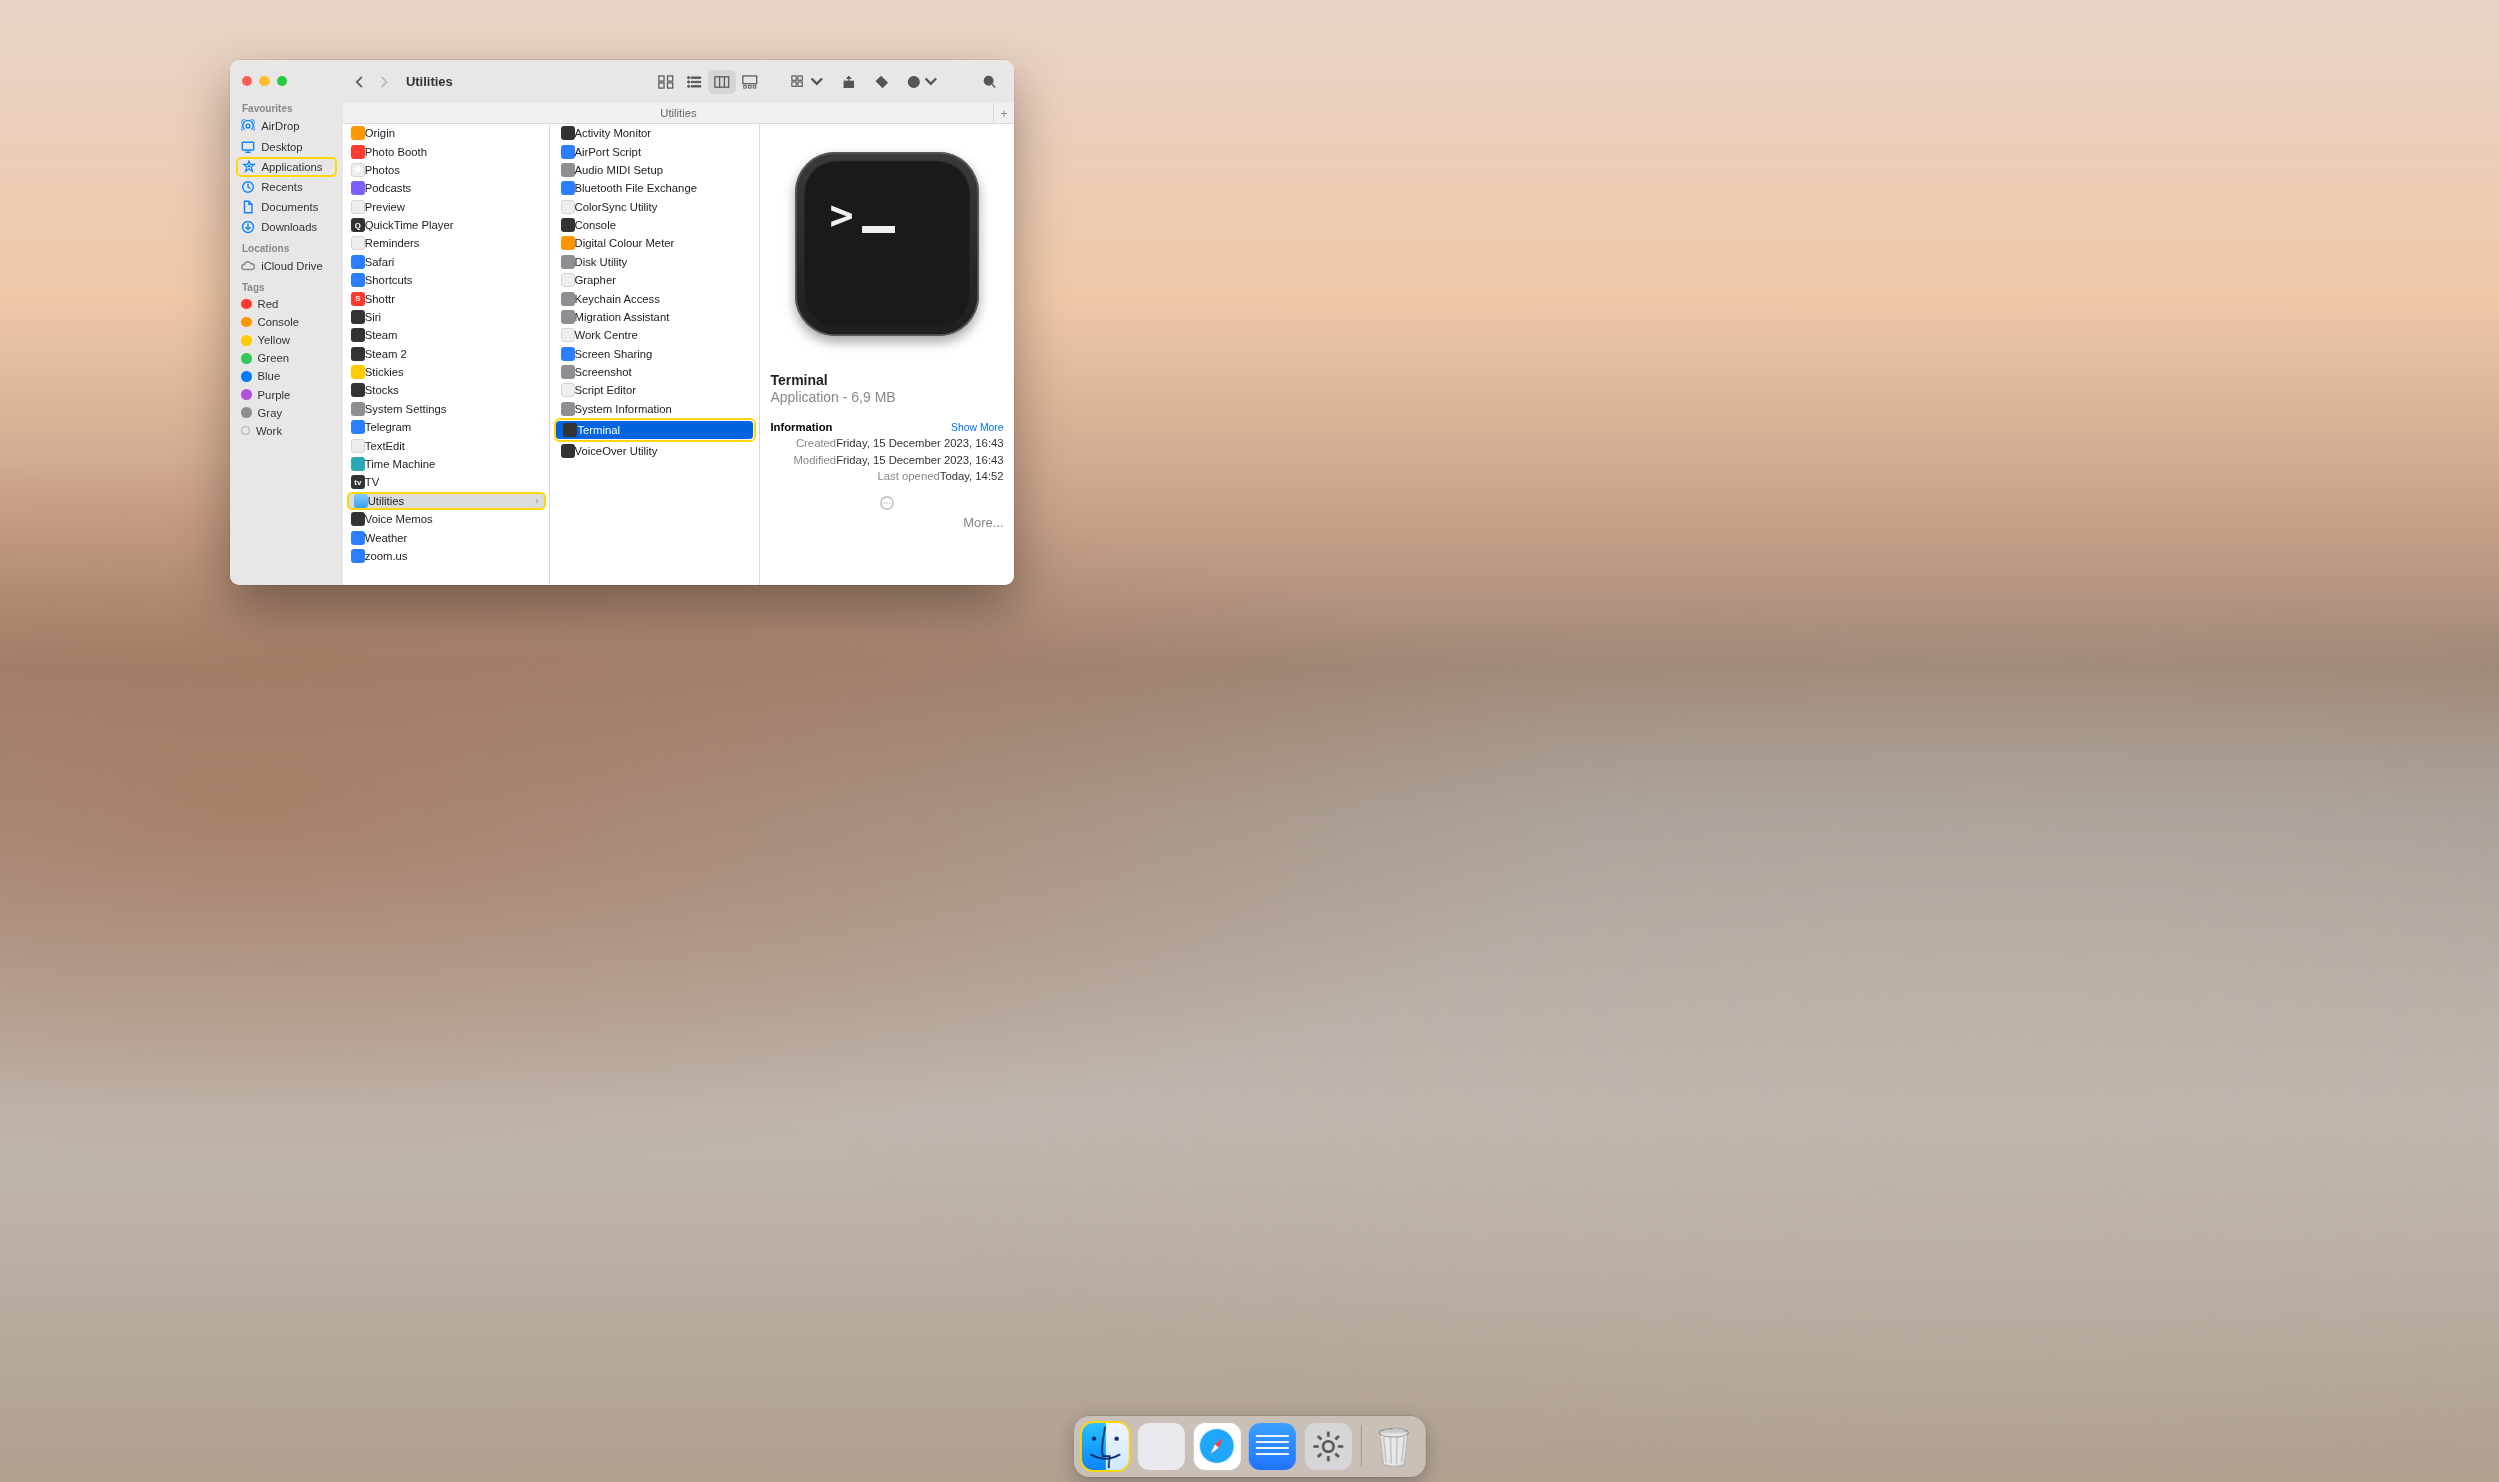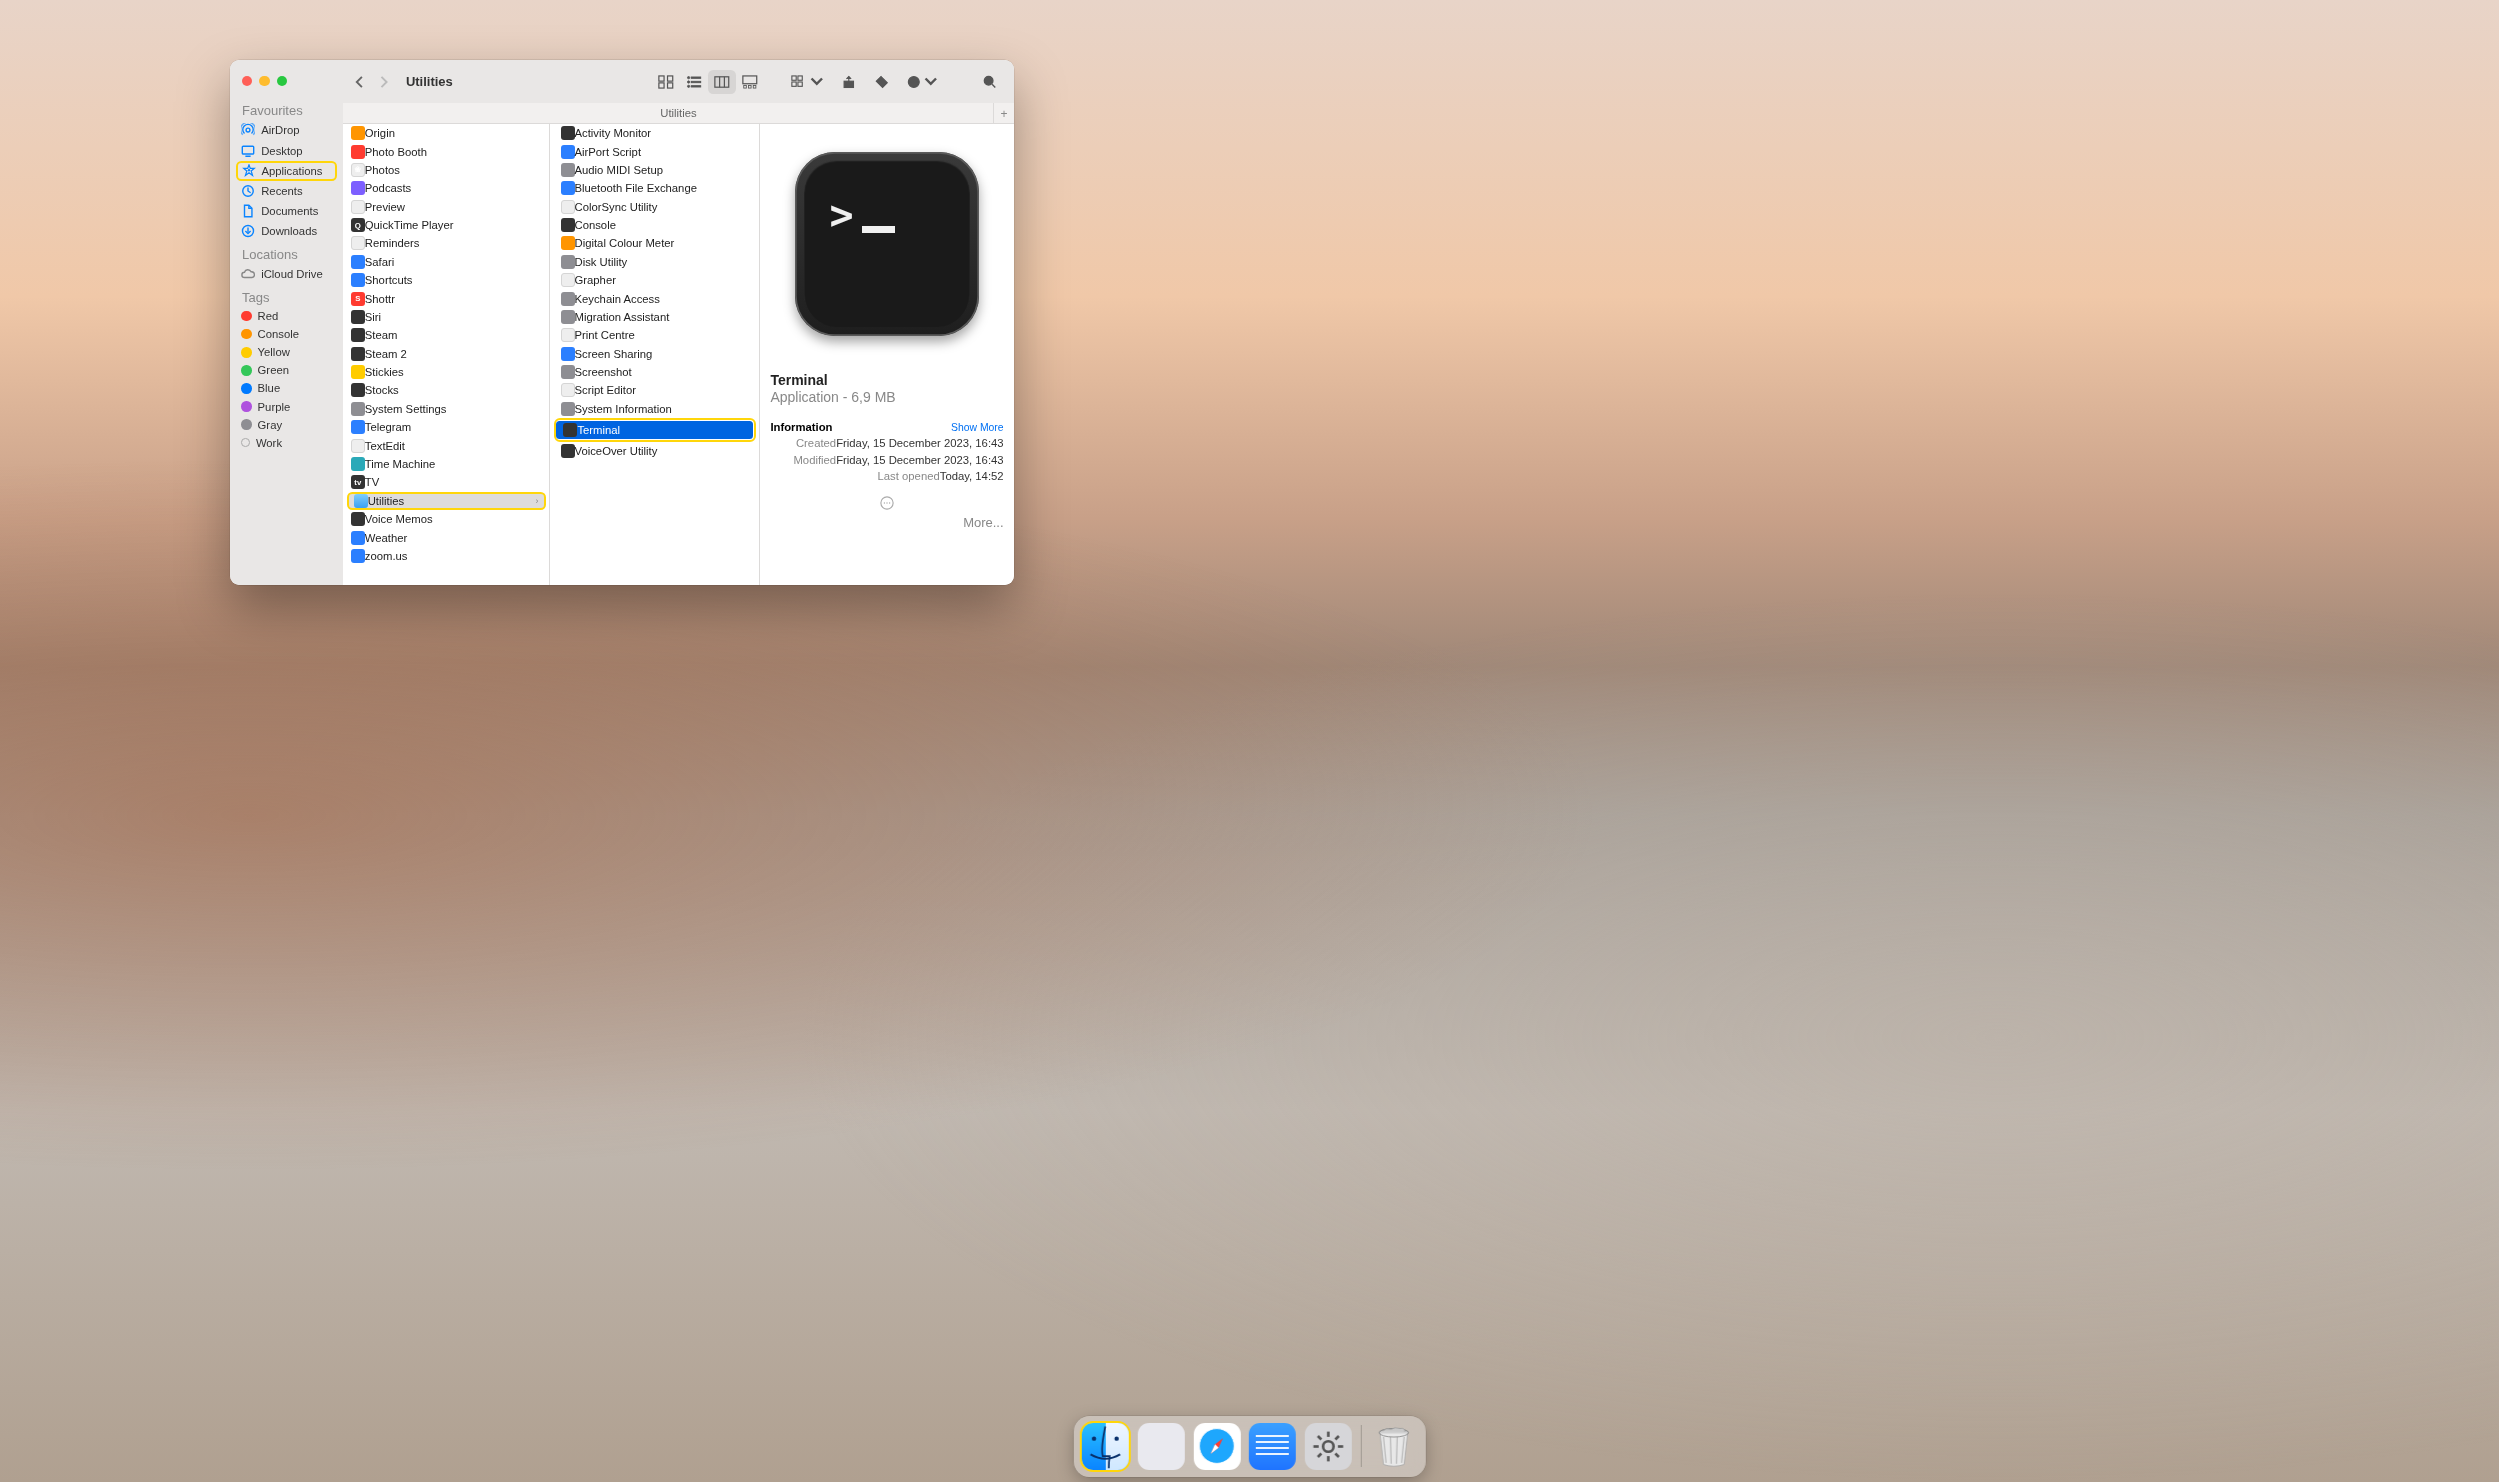--- a/index.html
+++ b/index.html
@@ -41,21 +41,21 @@
   .sidebar {
     width:113px; flex:none;
     background: var(--sidebar-bg);
     display:flex; flex-direction:column;
     padding: 7px 0 7px 0;
   }
   .traffic-lights { display:flex; gap:7px; padding: 8.7px 0 12px 12px;}
   .traffic-lights span { width:10.4px;height:10.4px;border-radius:50%; display:block;}
   .tl-close{background:#ff5f57;} .tl-min{background:#febc2e;} .tl-max{background:#28c840;}
   .sb-section-header {
-    color: var(--text-secondary); font-size:13px; font-weight:400;
+    color: var(--text-secondary); font-size:10px; font-weight:700;
     padding: 5.2px 7px 2.6px 12px;
   }
   .sb-item {
     display:flex; align-items:center; gap:6px;
     padding: 2.6px 5.2px; margin: 0 6px 0.9px 6px; border-radius:4.3px;
     color:#333;
   }
   .sb-item.highlighted {
     padding:0.9px 3.5px;
     border: 2.2px solid var(--highlight-yellow); border-radius:5.2px;
@@ -549,21 +549,21 @@
           <div class="col-item">
             <span class="app-icon ai-gray"></span>
             <span>Keychain Access</span>
           </div>
           <div class="col-item">
             <span class="app-icon ai-gray"></span>
             <span>Migration Assistant</span>
           </div>
           <div class="col-item">
             <span class="app-icon ai-white"></span>
-            <span>Print Centre</span>
+            <span>Work Centre</span>
           </div>
           <div class="col-item">
             <span class="app-icon ai-blue"></span>
             <span>Screen Sharing</span>
           </div>
           <div class="col-item">
             <span class="app-icon ai-gray"></span>
             <span>Screenshot</span>
           </div>
           <div class="col-item">

